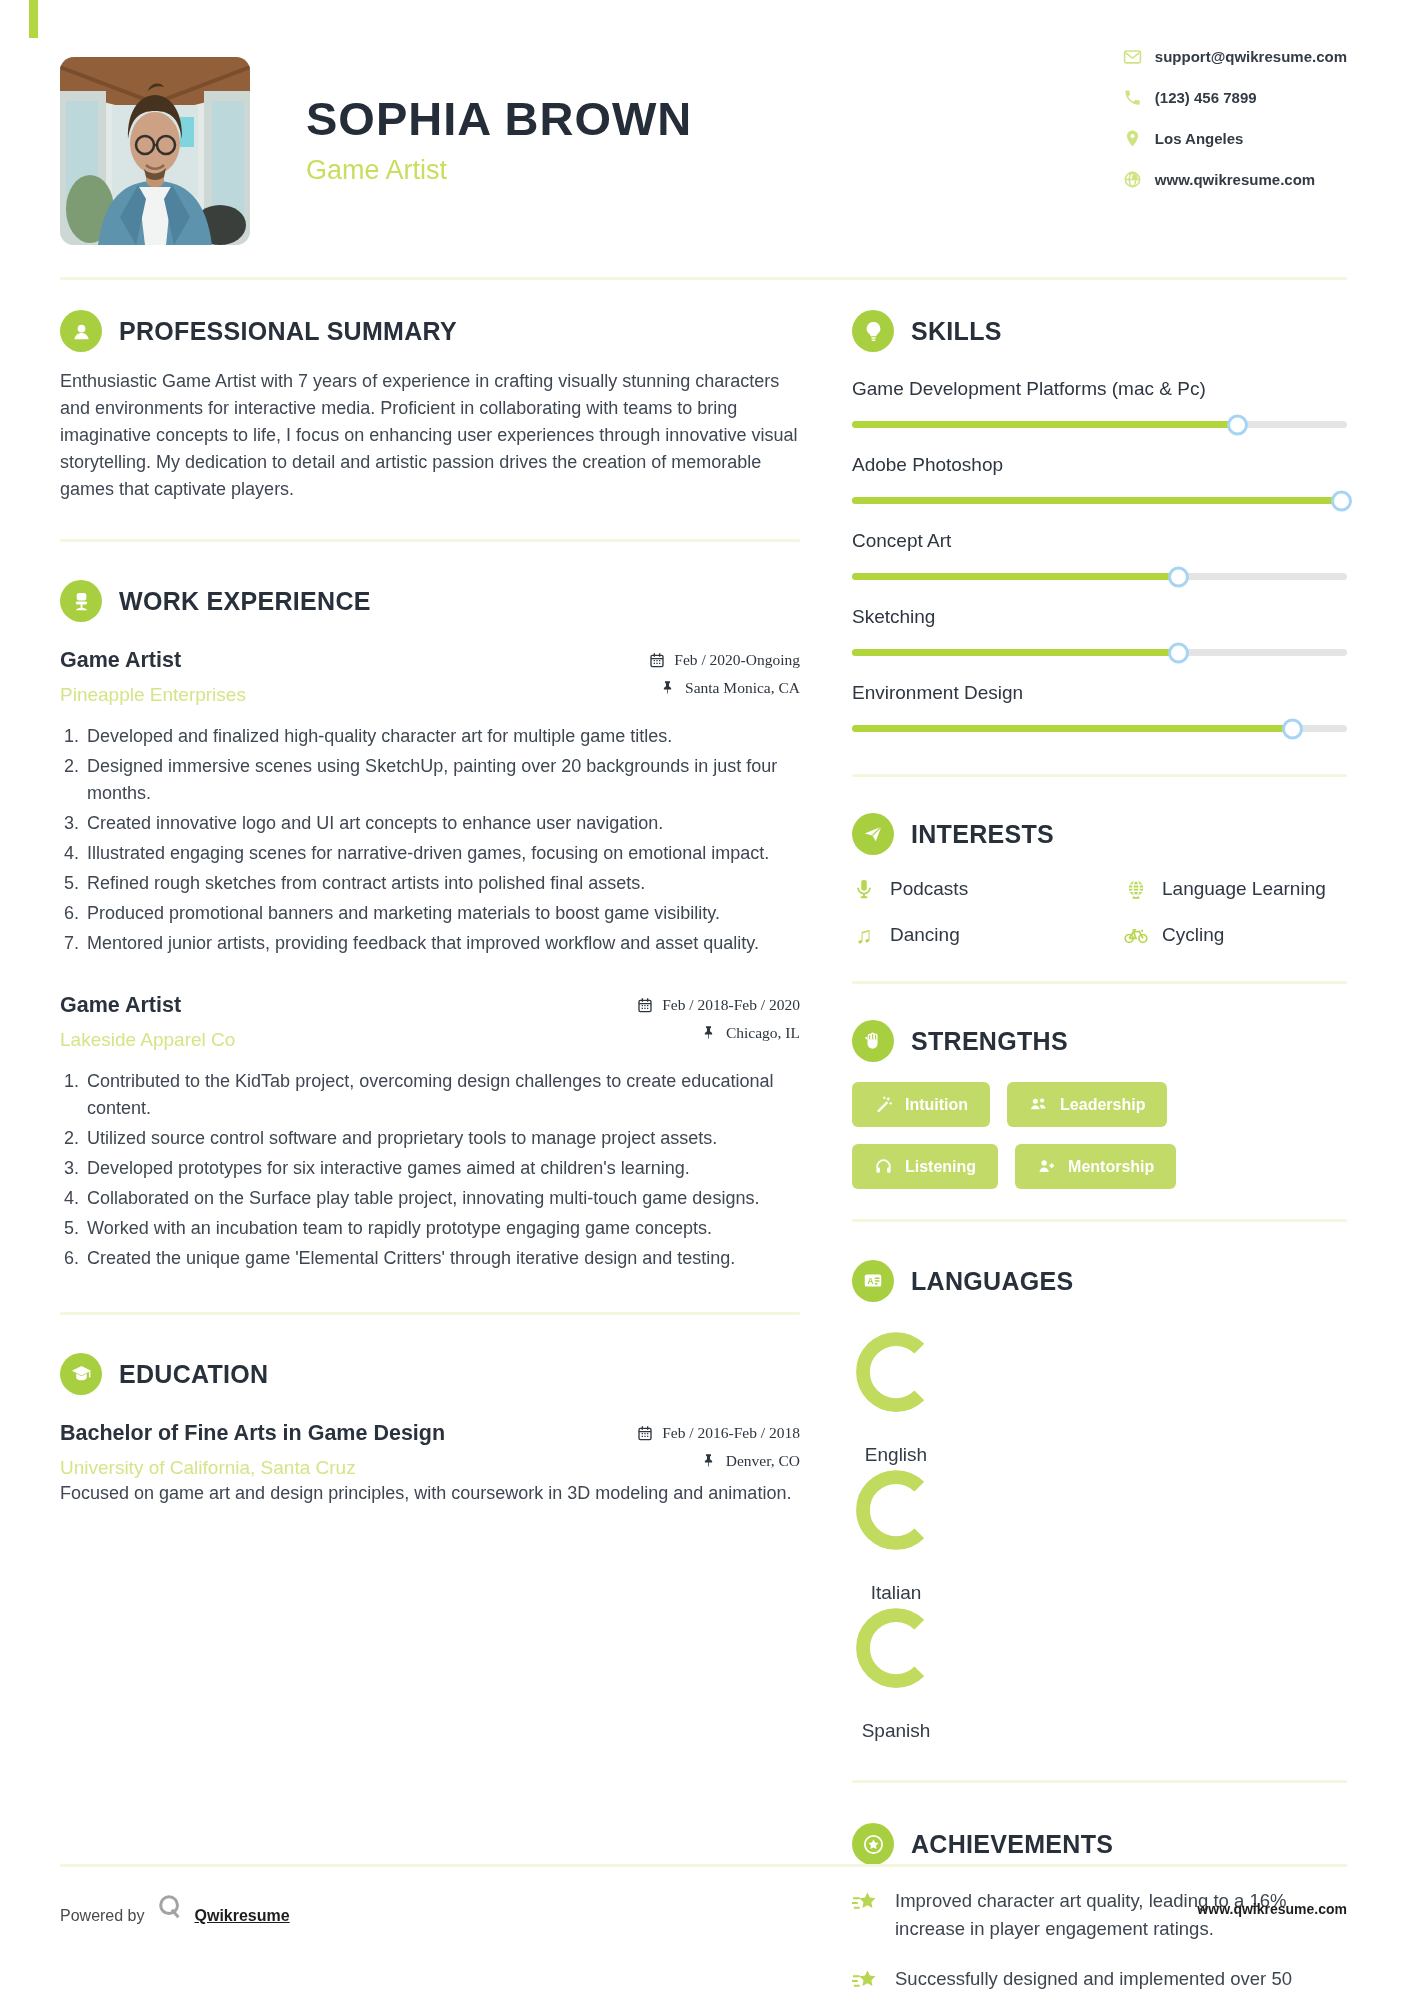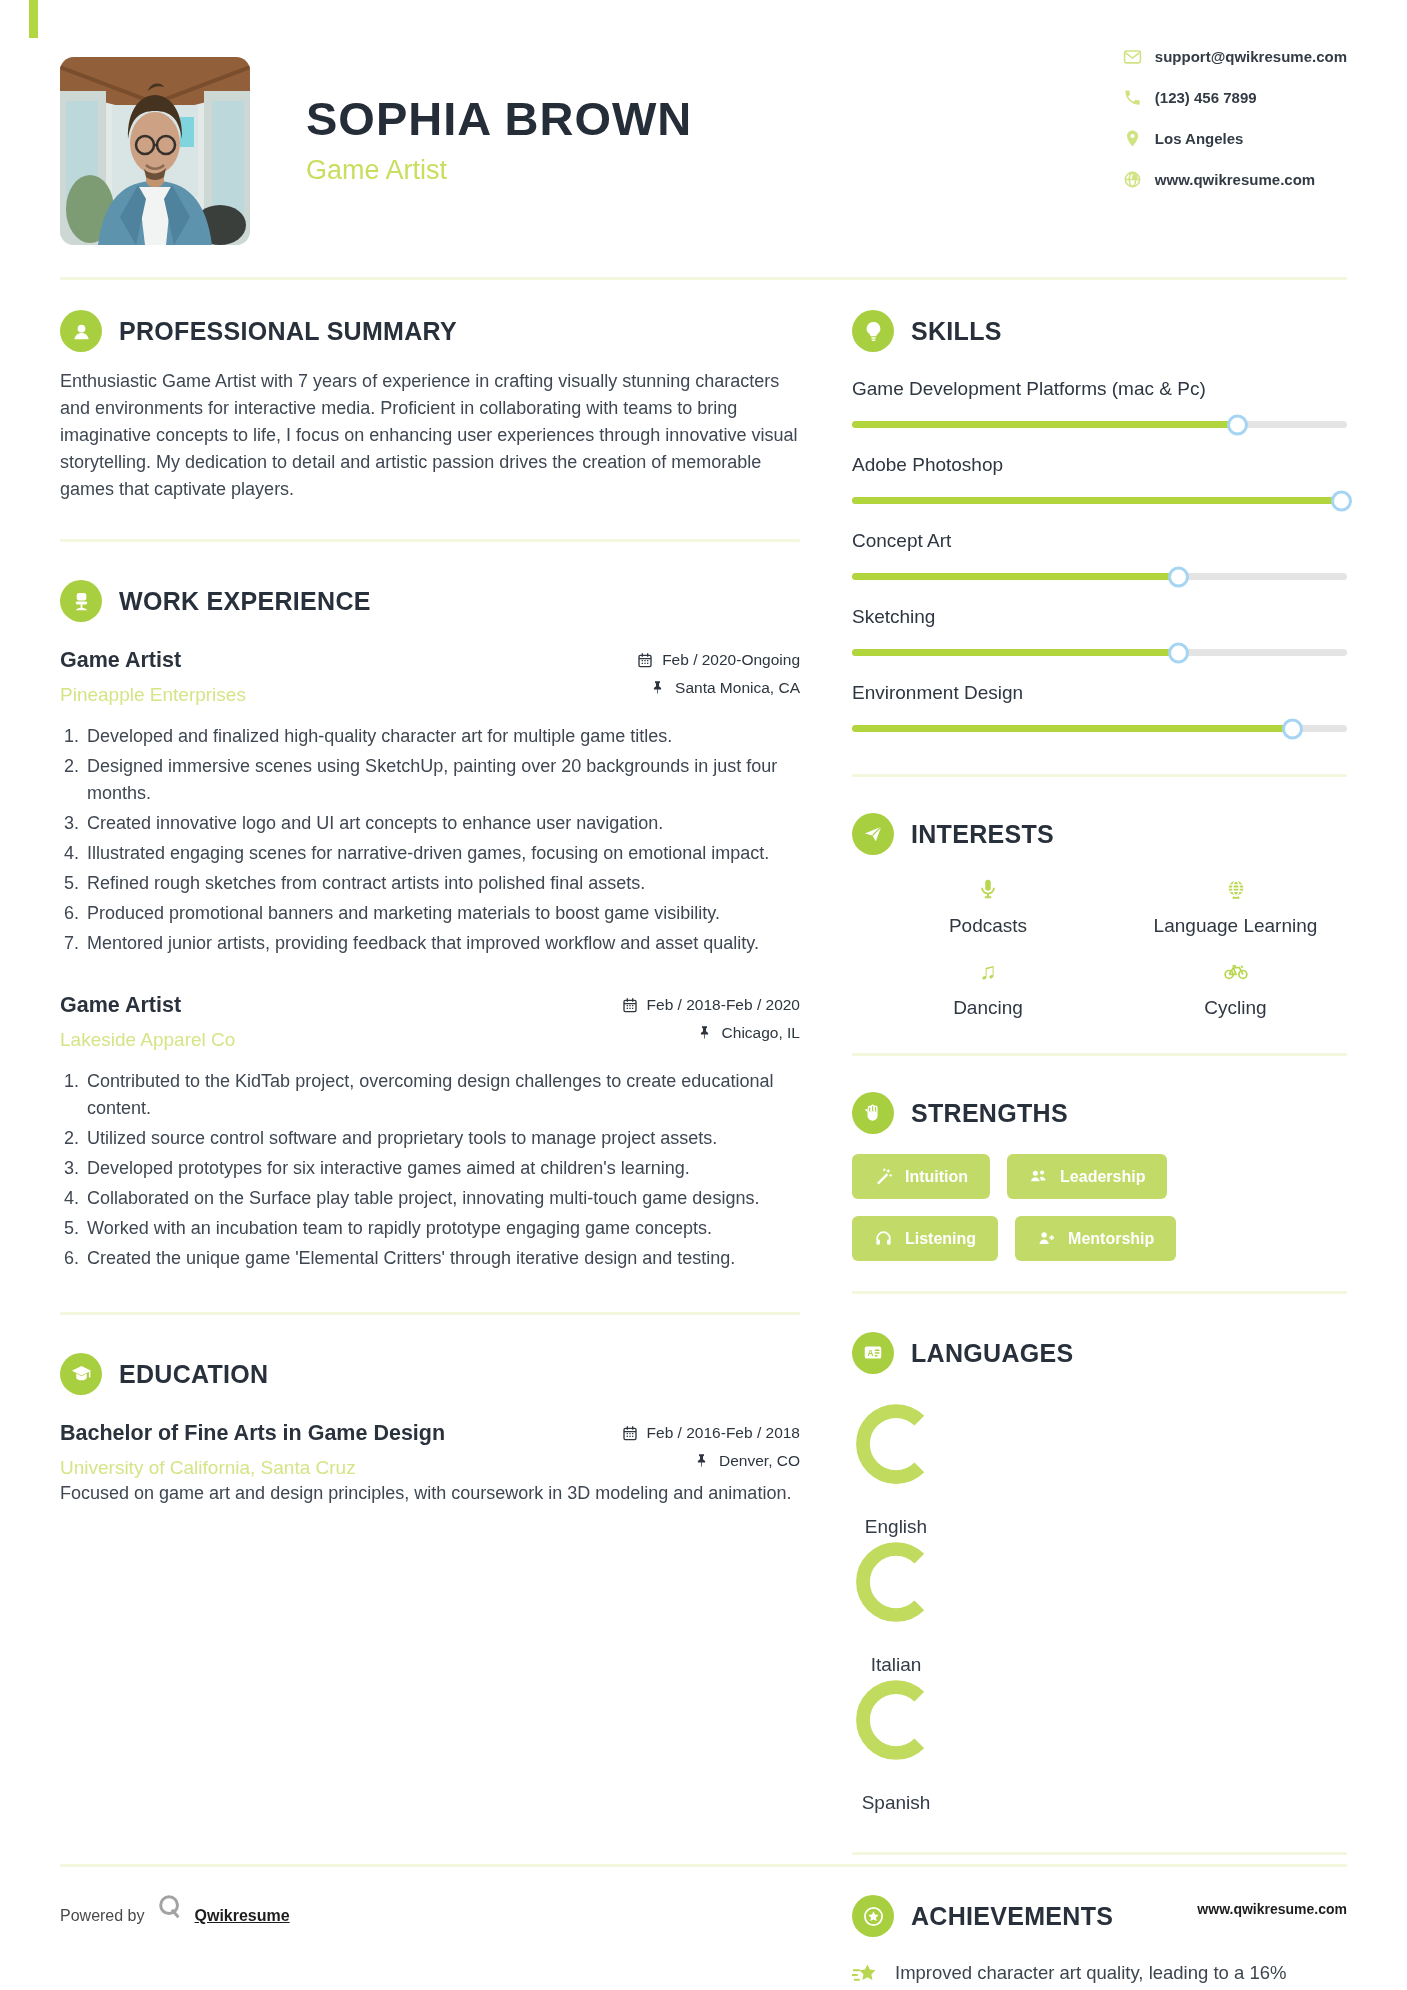--- a/index.html
+++ b/index.html
@@ -33,39 +33,39 @@
 
   .mt30 { margin-top:30px; } .mt36 { margin-top:36px; } .mt38 { margin-top:38px; } .mt44 { margin-top:40px;gap:17px; }
 
   .summary-text { margin:16px 0 0; font-size:18px; line-height:27px; color:#3f4752; }
 
   .job { margin-top:26px; }
   .job + .job { margin-top:36px; }
   .job-top { display:flex; justify-content:space-between; align-items:flex-start; }
   .job-title { font-size:21.5px; font-weight:700; color:#2a323d; margin:0; }
   .company { font-size:19px; color:#d6e487; margin-top:11px; }
-  .job-meta { text-align:right; padding-top:3px; }
+  .job-meta { text-align:right; padding-top:3px;font-family:Liberation Serif, serif; }
   .meta-row { display:flex; align-items:center; justify-content:flex-end; gap:9px; font-size:15.5px; font-weight:500; color:#2d353e; margin-bottom:10px; }
   .mico { width:16px; height:16px; display:flex; flex:none; }
   .job-list { margin:16px 0 0; padding-left:24px; font-size:18px; line-height:27px; color:#3f4752; }
   .job-list li { margin-bottom:3px; padding-left:3px; }
 
   .edu-desc { margin:0 0 0; font-size:18px; line-height:27px; color:#3f4752; }
 
   
   .skill { margin-top:26px; }
   .skill-label { font-size:19px; color:#2e3641; }
   .skill-bar { margin-top:21px; height:7px; background:#e4e4e4; border-radius:4px; position:relative; }
   .skill-fill { height:7px; background:#b2d53e; border-radius:4px; position:relative; }
   .skill-handle { position:absolute; right:-10px; top:50%; transform:translateY(-50%); width:21px; height:21px;
                   border-radius:50%; background:#fff; border:3px solid #a5d5f2; }
 
   
   .interests-grid { margin-top:22px; display:grid; grid-template-columns:272px auto; row-gap:22px; }
-  .interest { display:flex; align-items:center; gap:14px; font-size:19px; color:#2f3742;flex-direction:column; }
+  .interest { display:flex; align-items:center; gap:14px; font-size:19px; color:#2f3742; }
   .iico { width:24px; height:24px; display:flex; align-items:center; justify-content:center; flex:none; color:#b8d64f; font-size:23px; line-height:1; }
 
   
   .strengths-wrap { margin-top:20px; display:flex; flex-wrap:wrap; gap:17px; max-width:400px; }
   .strength-btn { background:#c2da68; color:#fff; font-size:16px; font-weight:600; padding:13px 22px; border-radius:6px;
                   display:flex; align-items:center; gap:12px; border:none; }
   .sico { width:19px; height:19px; display:flex; flex:none; }
 
   
   .langs { display:flex; margin-top:26px;flex-direction:column; }

